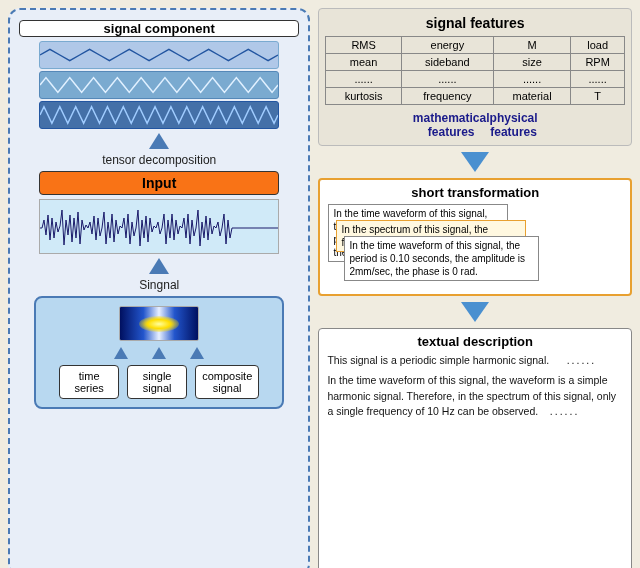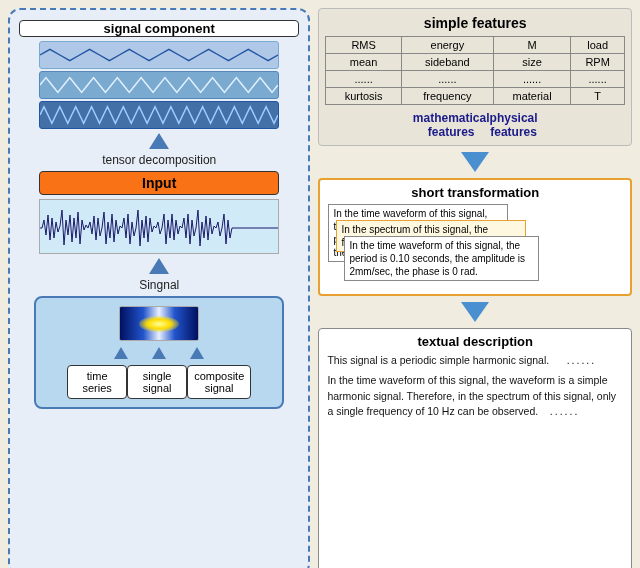--- a/index.html
+++ b/index.html
@@ -131,21 +131,21 @@
     }
     .arrow-up-small {
       width: 0; height: 0;
       border-left: 7px solid transparent;
       border-right: 7px solid transparent;
       border-bottom: 12px solid #4a7ab5;
     }
 
     .input-types-row {
       display: flex;
-      gap: 0;
+      gap: 8px;
     }
 
     .input-type-box {
       border: 1.5px solid #333;
       border-radius: 4px;
       background: white;
       padding: 4px 6px;
       text-align: center;
       font-size: 11px;
       min-width: 60px;
@@ -331,21 +331,21 @@
       <div class="input-type-box">single<br>signal</div>
       <div class="input-type-box">composite<br>signal</div>
     </div>
   </div>
 
 </div>
 
 <div class="right-panel">
 
   <div class="signal-features-section">
-    <div class="section-title">simple features</div>
+    <div class="section-title">signal features</div>
     <table class="features-table">
       <tbody>
           <tr>
         <td>RMS</td>
         <td>energy</td>
         <td>M</td>
         <td>load</td>
       </tr>
       <tr>
         <td>mean</td>

